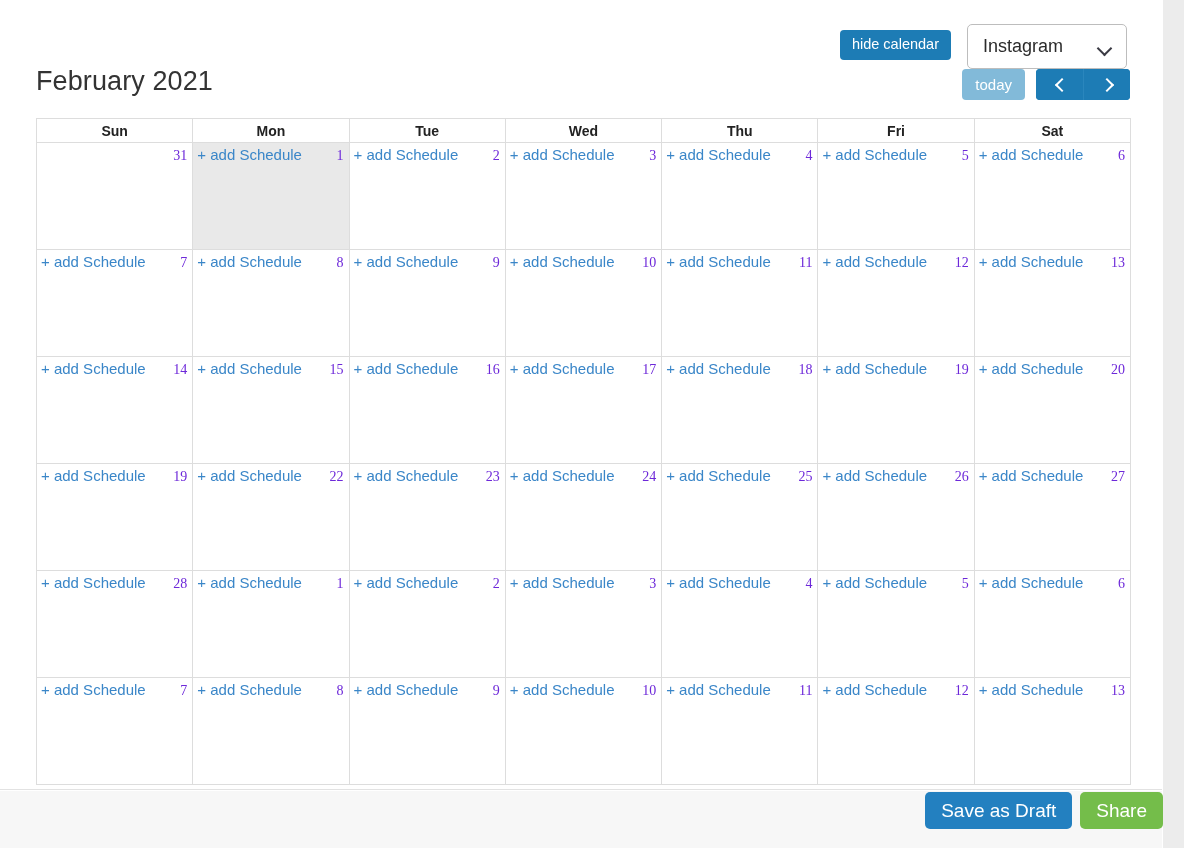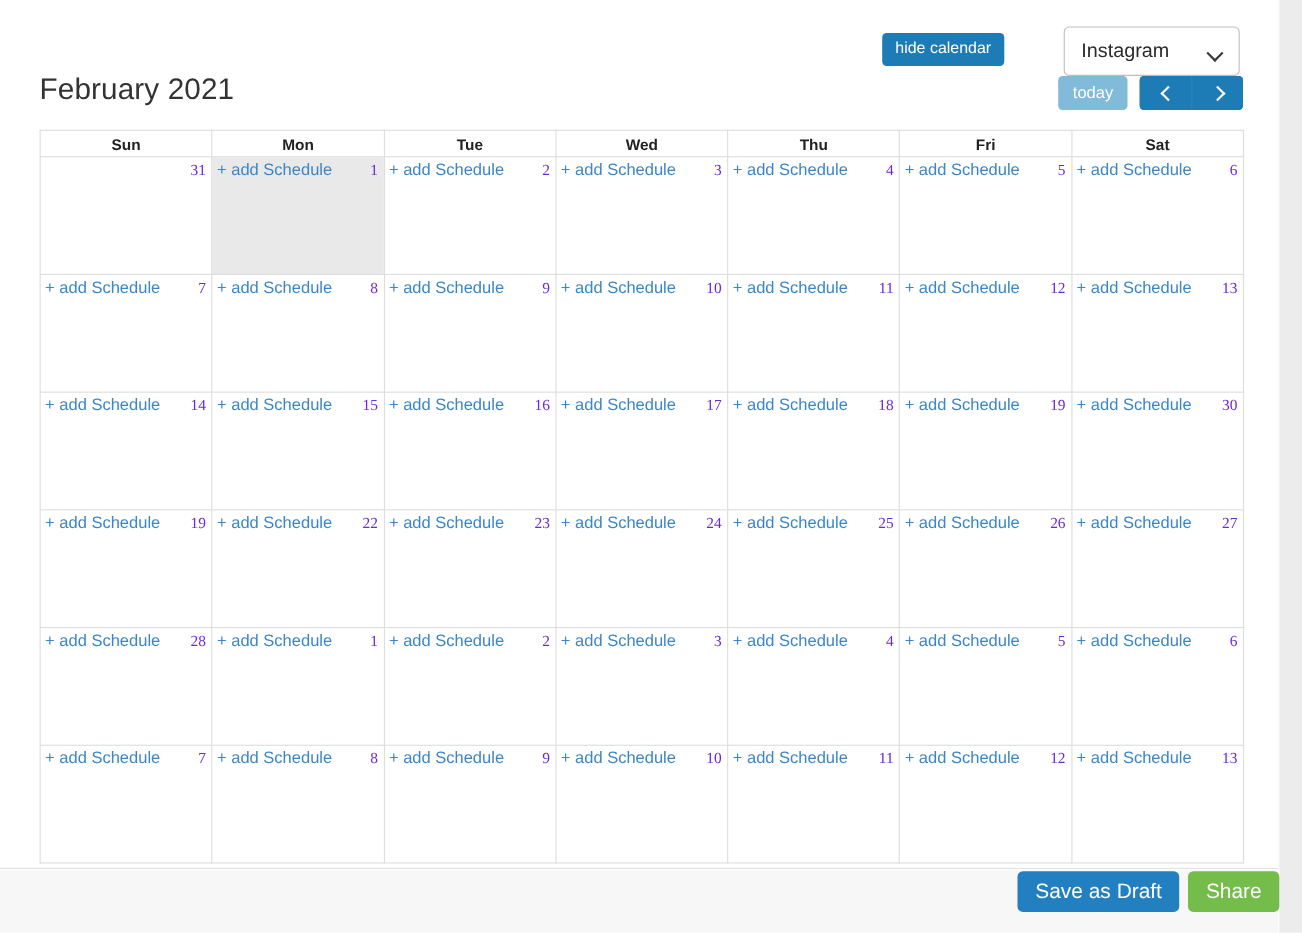--- a/index.html
+++ b/index.html
@@ -83,21 +83,20 @@
     border: 1px solid #bdbdbd;
     border-radius: 5px;
     background: #ffffff;
     display: flex;
     align-items: center;
     justify-content: space-between;
     padding: 0 14px 0 15px;
     box-sizing: border-box;
     cursor: pointer;
     position: relative;
-    margin-left: 38px;
   }
   .account-select .sel-label {
     font-size: 18px;
     color: #2b2b2b;
     font-family: "Liberation Sans", sans-serif;
   }
   .chev {
     width: 13px;
     height: 8px;
     display: inline-block;
@@ -455,21 +454,21 @@
           </td>
           <td>
             <div class="day-inner">
               <span class="add-link">+ add Schedule</span>
               <span class="day-num">19</span>
             </div>
           </td>
           <td>
             <div class="day-inner">
               <span class="add-link">+ add Schedule</span>
-              <span class="day-num">30</span>
+              <span class="day-num">20</span>
             </div>
           </td>
         </tr>
         <tr>
           <td>
             <div class="day-inner">
               <span class="add-link">+ add Schedule</span>
               <span class="day-num">19</span>
             </div>
           </td>

